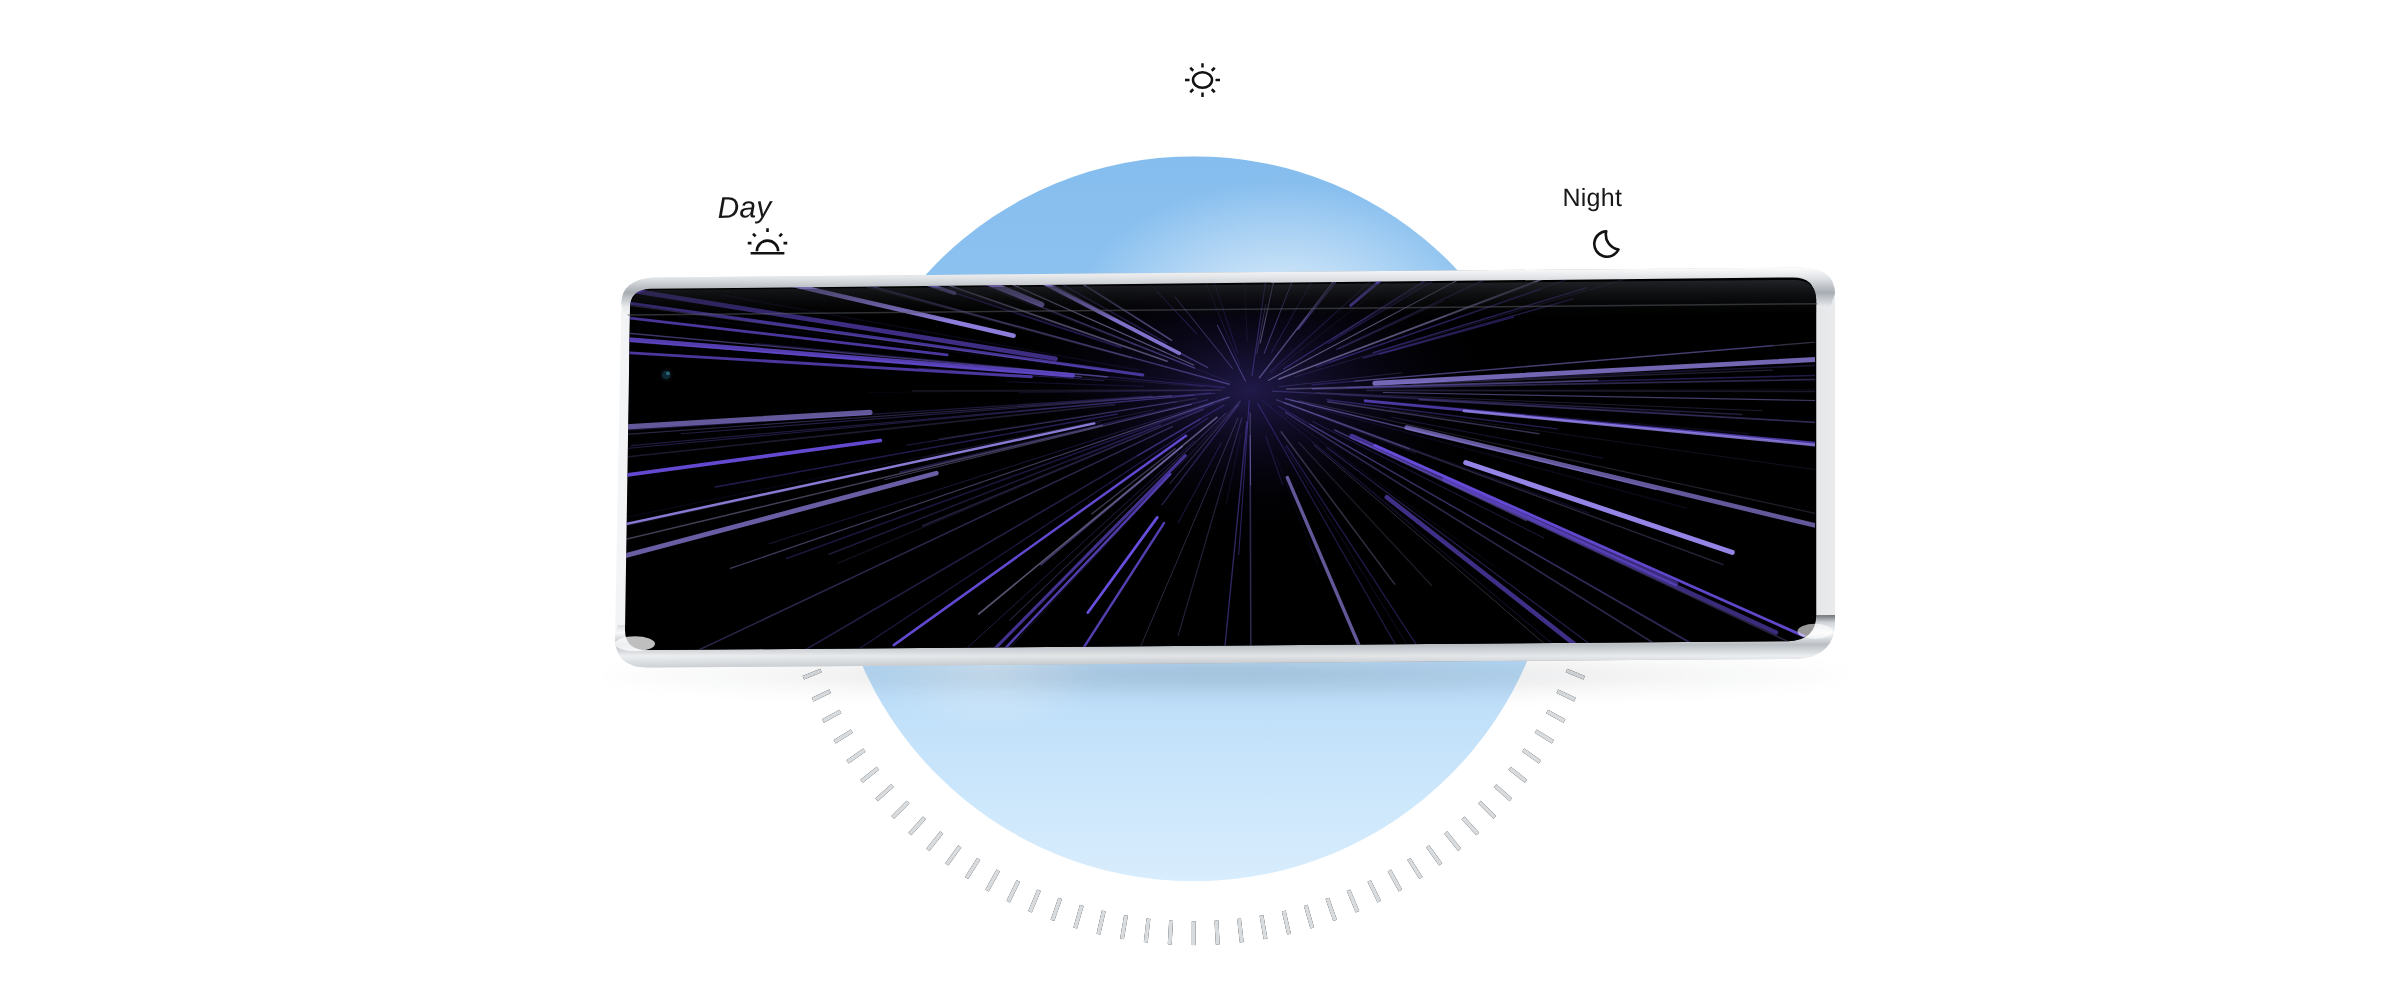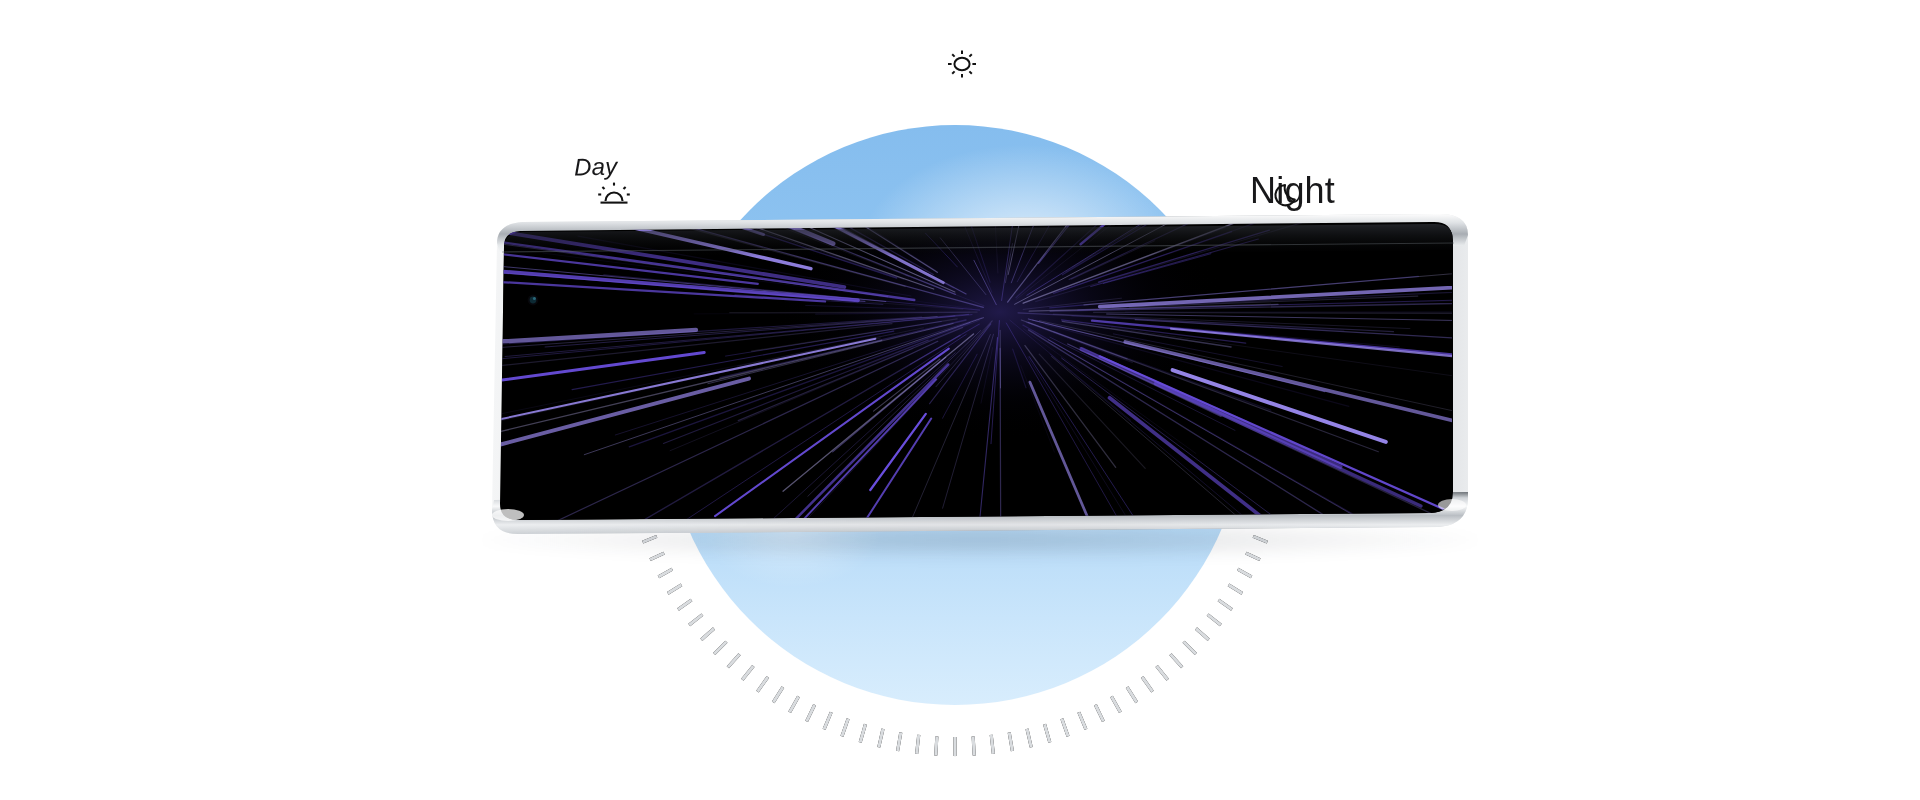--- a/index.html
+++ b/index.html
@@ -58,22 +58,22 @@
   }
   .label-day {
     left: 574px;
     top: 153px;
     font-size: 24px;
     font-style: italic;
     transform: rotate(-1deg);
   }
   .label-night {
     left: 1250px;
-    top: 170px;
-    font-size: 36px;
+    top: 148px;
+    font-size: 20px;
     font-style: normal;
   }
 
   .icon-box {
     position: absolute;
   }
   .icon-sunrise { left: 597px; top: 182px; }
   .icon-moon    { left: 1272px; top: 180px; }
   .icon-sun     { left: 946px; top: 48px; }
 

